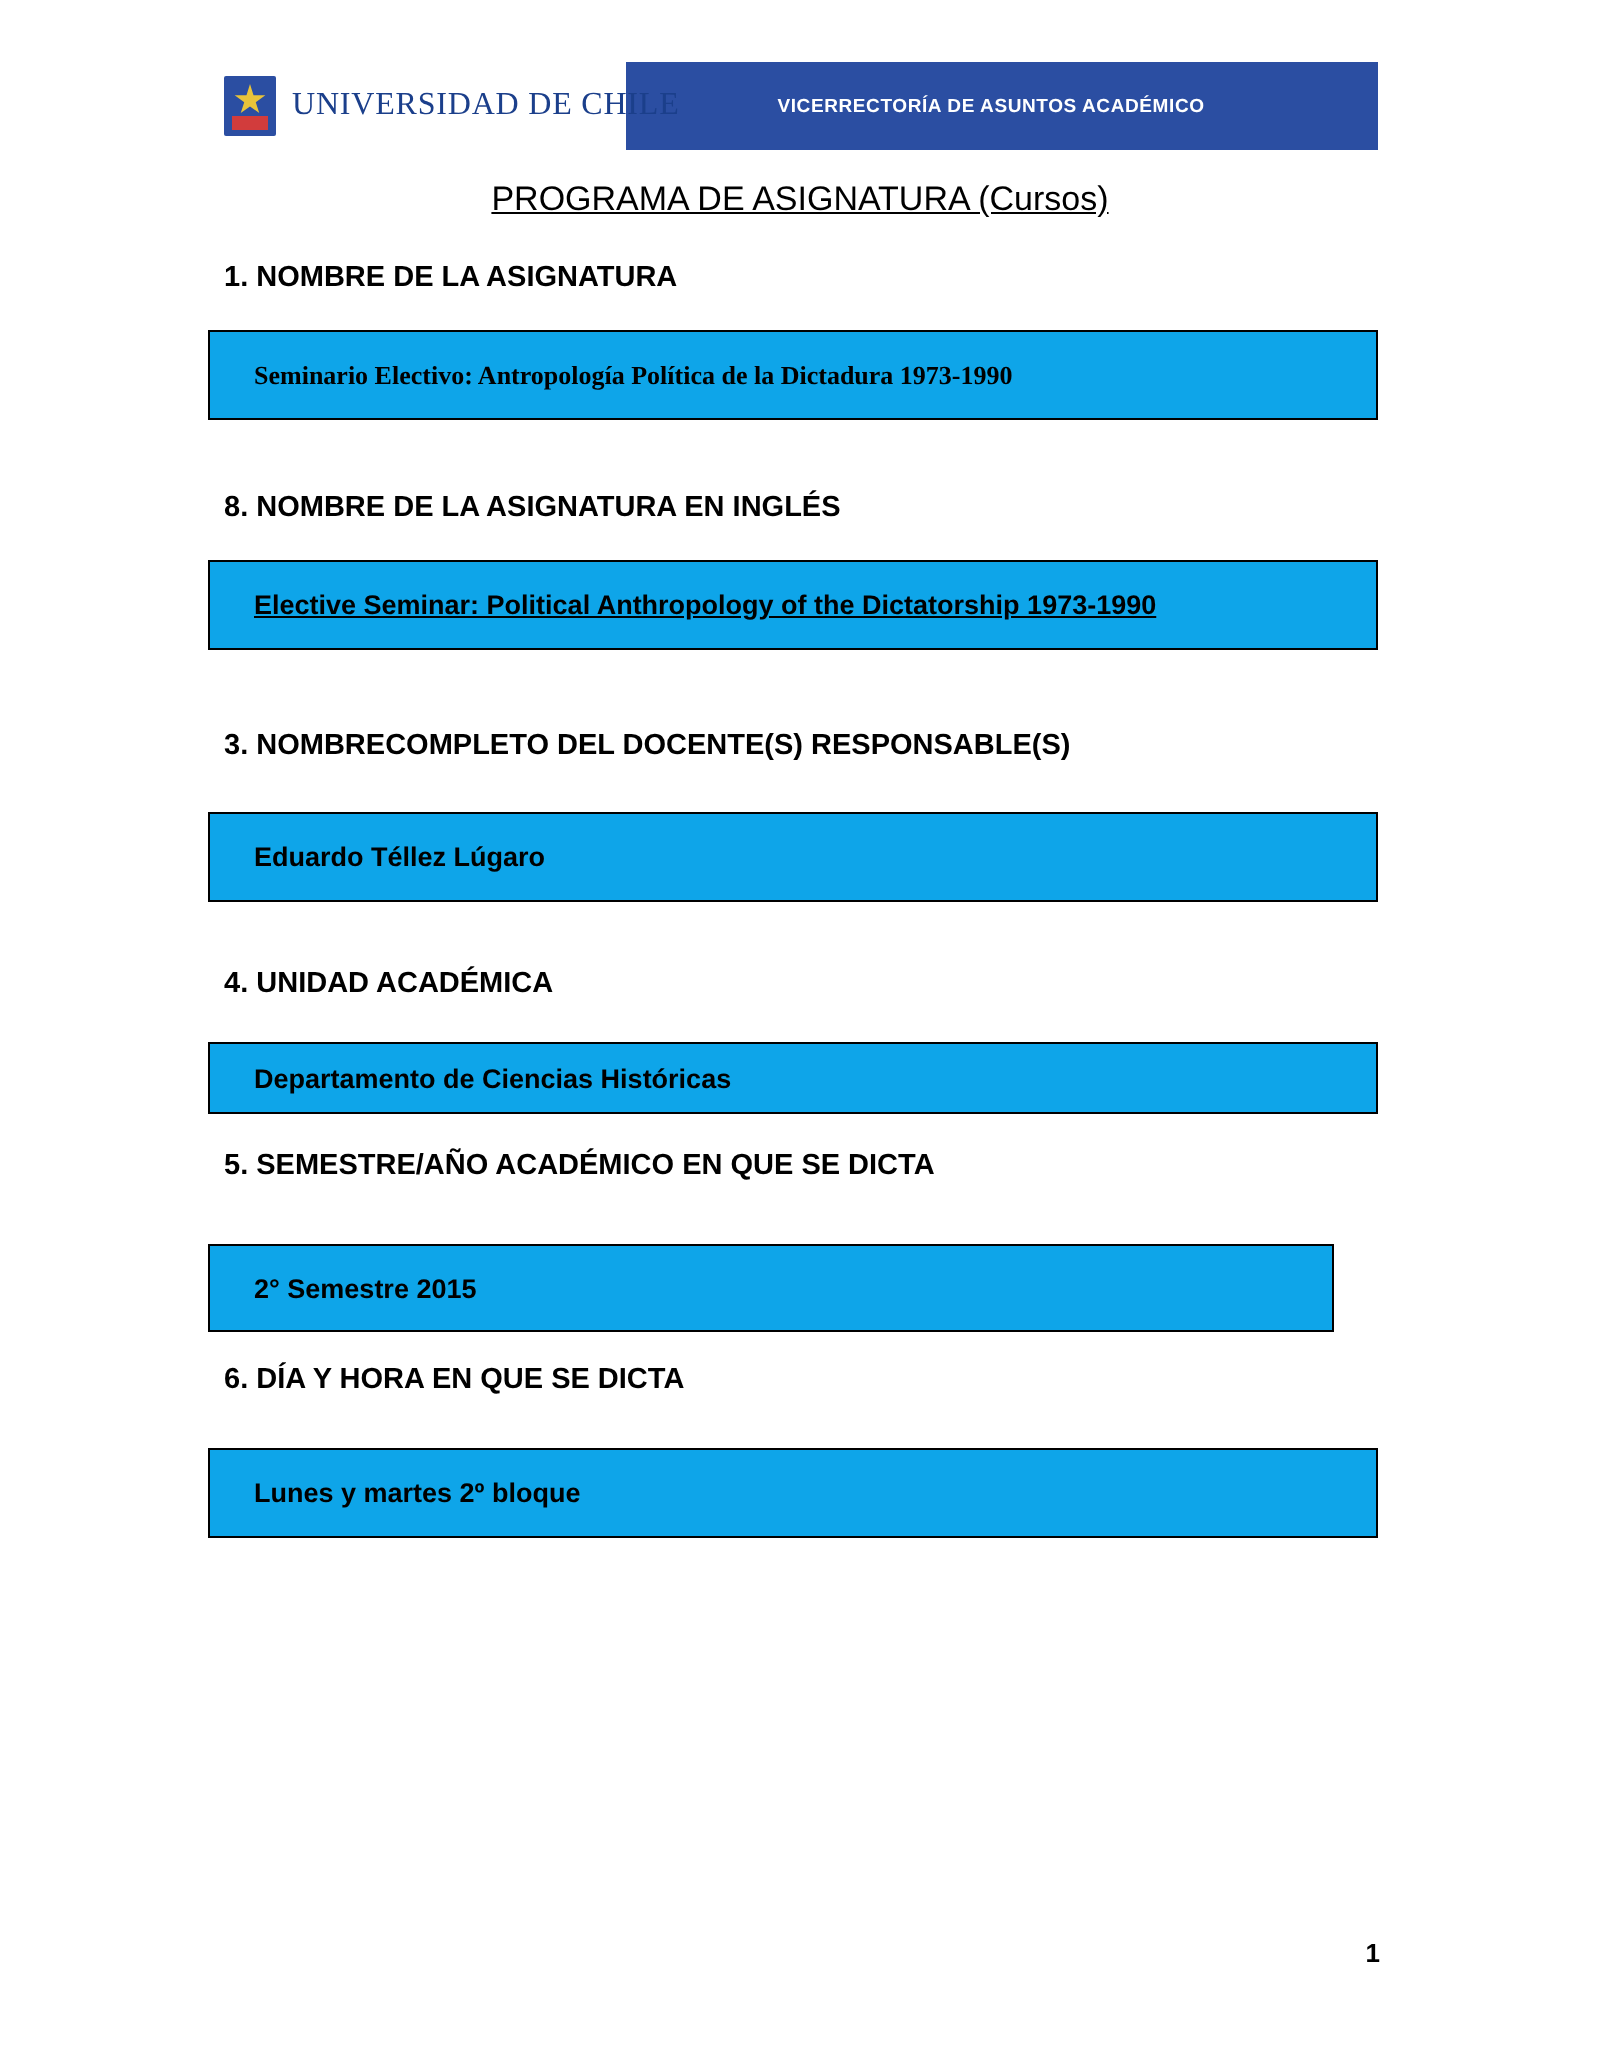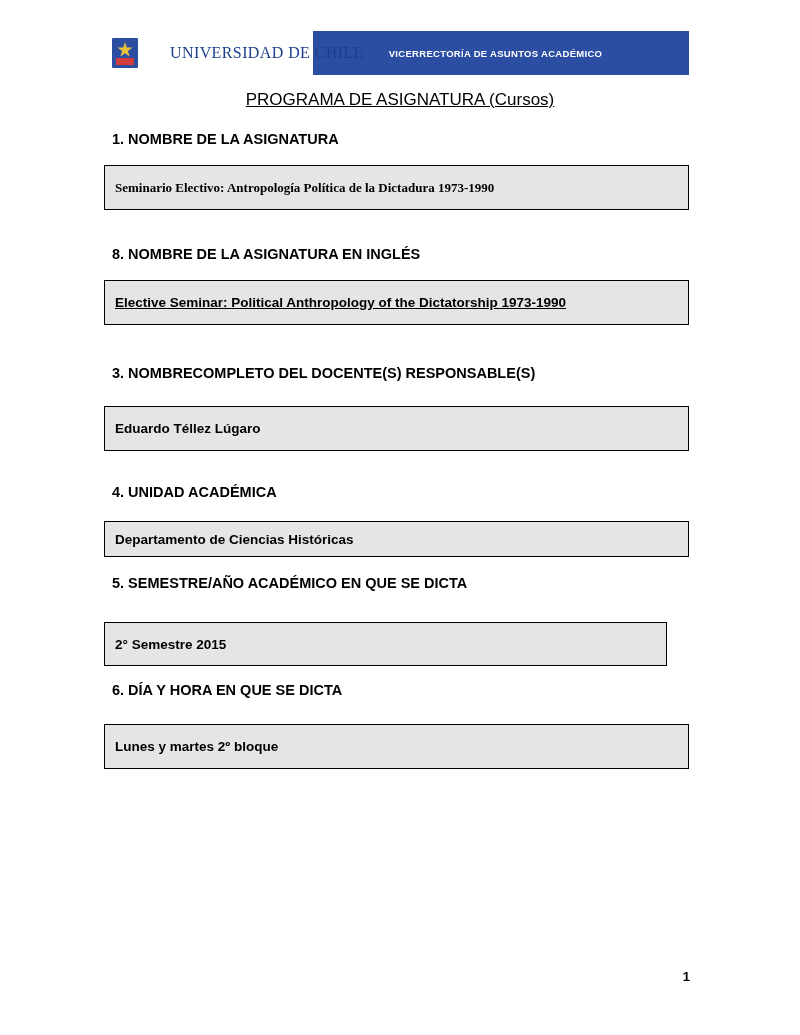--- a/index.html
+++ b/index.html
@@ -68,21 +68,20 @@
     left: 4px; bottom: 3px;
     width: 18px; height: 7px;
     background: #d23c3c;
   }
   .univ-name {
     font-family: "Liberation Serif", serif;
     font-size: 16px;
     letter-spacing: 0.4px;
     color: #1b3f8b;
     white-space: nowrap;
-    margin-left: 24px;
   }
   .header-title {
     flex: 1;
     text-align: center;
     color: #ffffff;
     font-size: 9.5px;
     font-weight: bold;
     letter-spacing: 0.3px;
     padding-right: 12px;
     white-space: nowrap;
@@ -106,23 +105,24 @@
   .section-label {
     position: absolute;
     font-size: 14.5px;
     font-weight: bold;
     white-space: nowrap;
   }
   .field-box {
     position: absolute;
     border: 1px solid #000000;
     box-sizing: border-box;
-    background: #e5e5e5;
+    background: #0ea5e9;
     display: flex;
     align-items: center;
+    padding-left: 12px;
   }
   .field-text {
     padding-left: 10px;
     font-size: 13.5px;
     font-weight: bold;
   }
   .field-text.serif {
     font-family: "Liberation Serif", serif;
     font-size: 13px;
     font-weight: bold;

